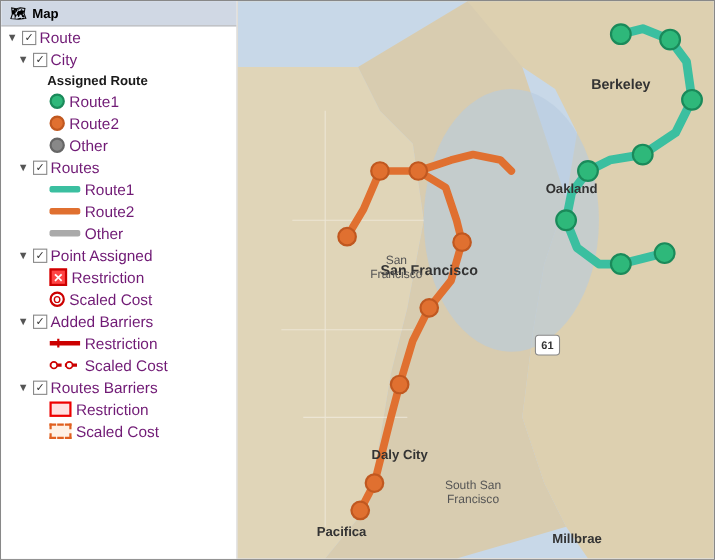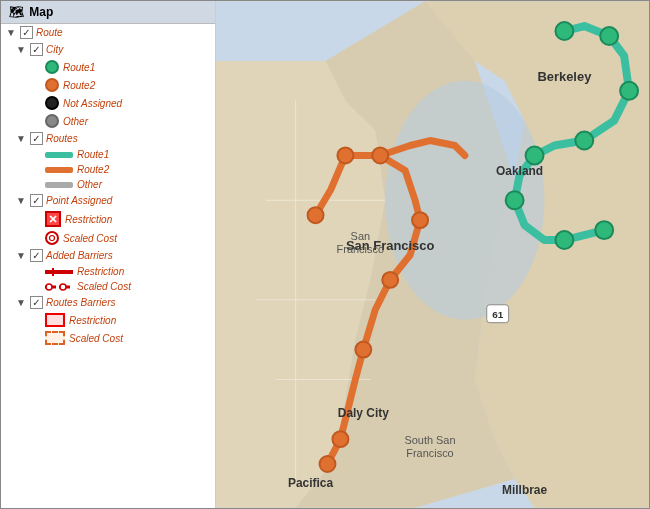--- a/index.html
+++ b/index.html
@@ -58,23 +58,22 @@
       align-items: center;
       justify-content: center;
       margin: 0 3px;
       background: #fff;
       font-size: 10px;
       color: #333;
       flex-shrink: 0;
     }
 
     .label-text {
-      font-size: 10px;
-      color: #c2410c;
-      font-style: italic;
+      font-size: 14px;
+      color: #701a75;
     }
 
     .label-bold {
       font-weight: bold;
       font-size: 12px;
       color: #1a1a1a;
     }
 
     
     .legend-icon {
@@ -190,41 +189,38 @@
     <span class="checkbox">✓</span>
     <span class="label-text">Route</span>
   </div>
 
   <div class="tree-item section-row" style="padding-left:14px;">
     <span class="expand-arrow">▼</span>
     <span class="checkbox">✓</span>
     <span class="label-text">City</span>
   </div>
 
+  <div class="tree-item section-row" style="padding-left:42px;">
+    <span class="label-bold">Assigned Route</span>
+  </div>
 
   <div class="tree-item section-row" style="padding-left:42px;">
     <span class="legend-icon">
         <span class="circle-green"></span>
       </span>
     <span class="label-text">Route1</span>
   </div>
 
   <div class="tree-item section-row" style="padding-left:42px;">
     <span class="legend-icon">
         <span class="circle-orange"></span>
       </span>
     <span class="label-text">Route2</span>
   </div>
 
-  <div class="tree-item section-row" style="padding-left:42px;">
-    <span class="legend-icon">
-        <span class="circle-black"></span>
-      </span>
-    <span class="label-text">Not Assigned</span>
-  </div>
 
   <div class="tree-item section-row" style="padding-left:42px;">
     <span class="legend-icon">
         <span class="circle-gray"></span>
       </span>
     <span class="label-text">Other</span>
   </div>
 
   <div class="tree-item section-row" style="padding-left:14px;">
     <span class="expand-arrow">▼</span>

